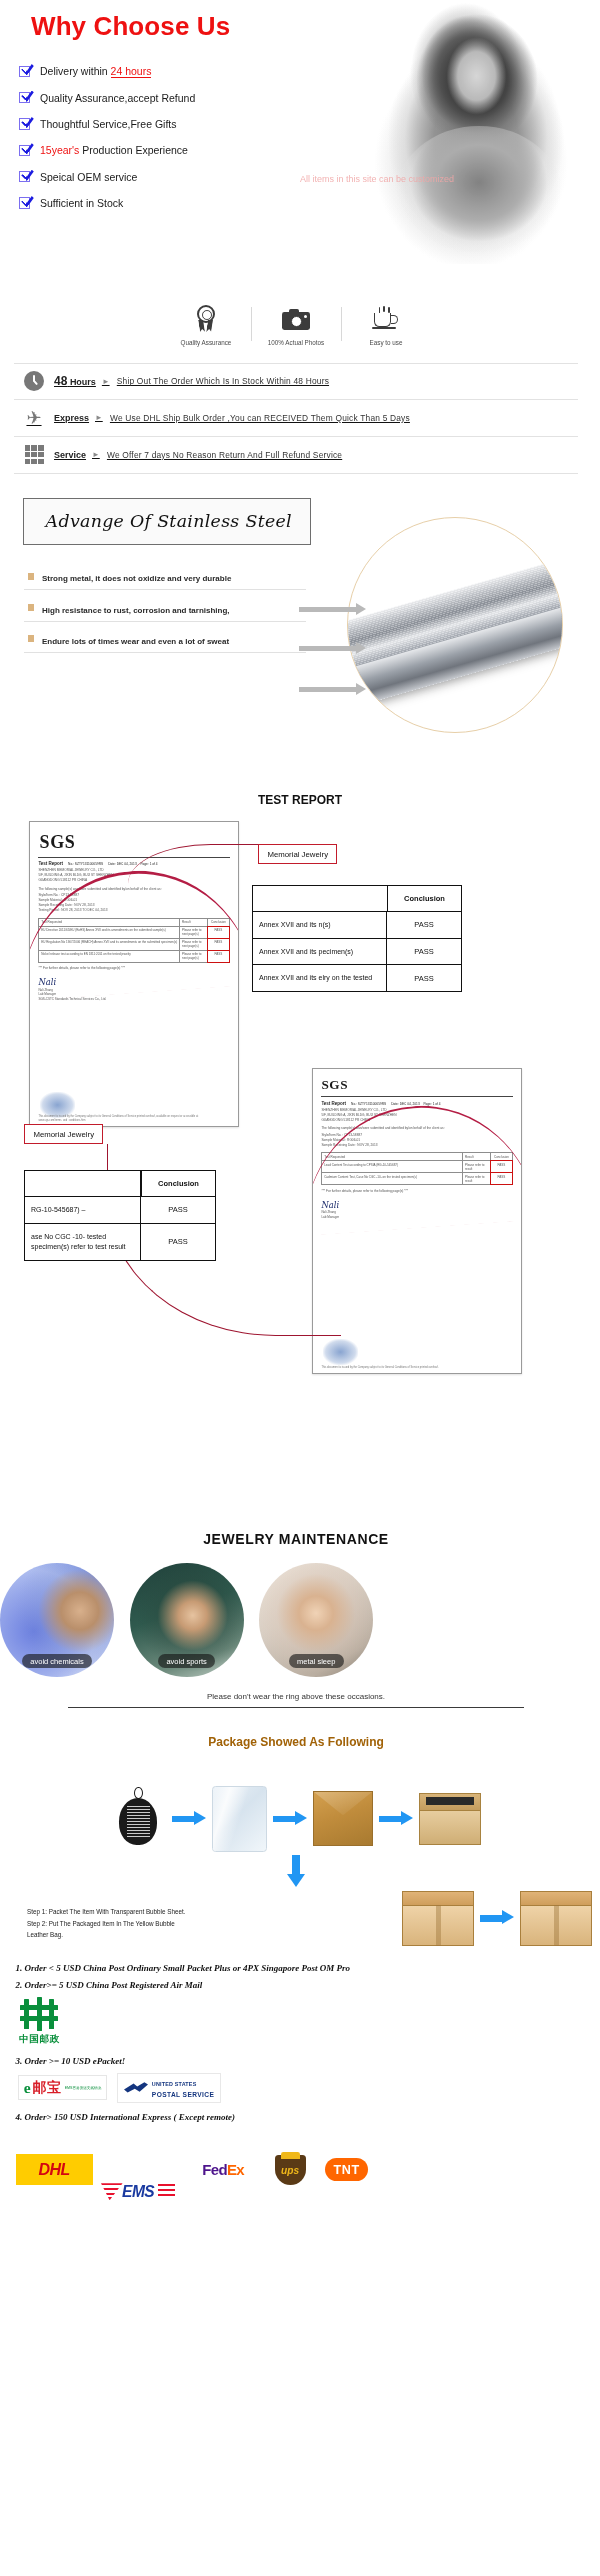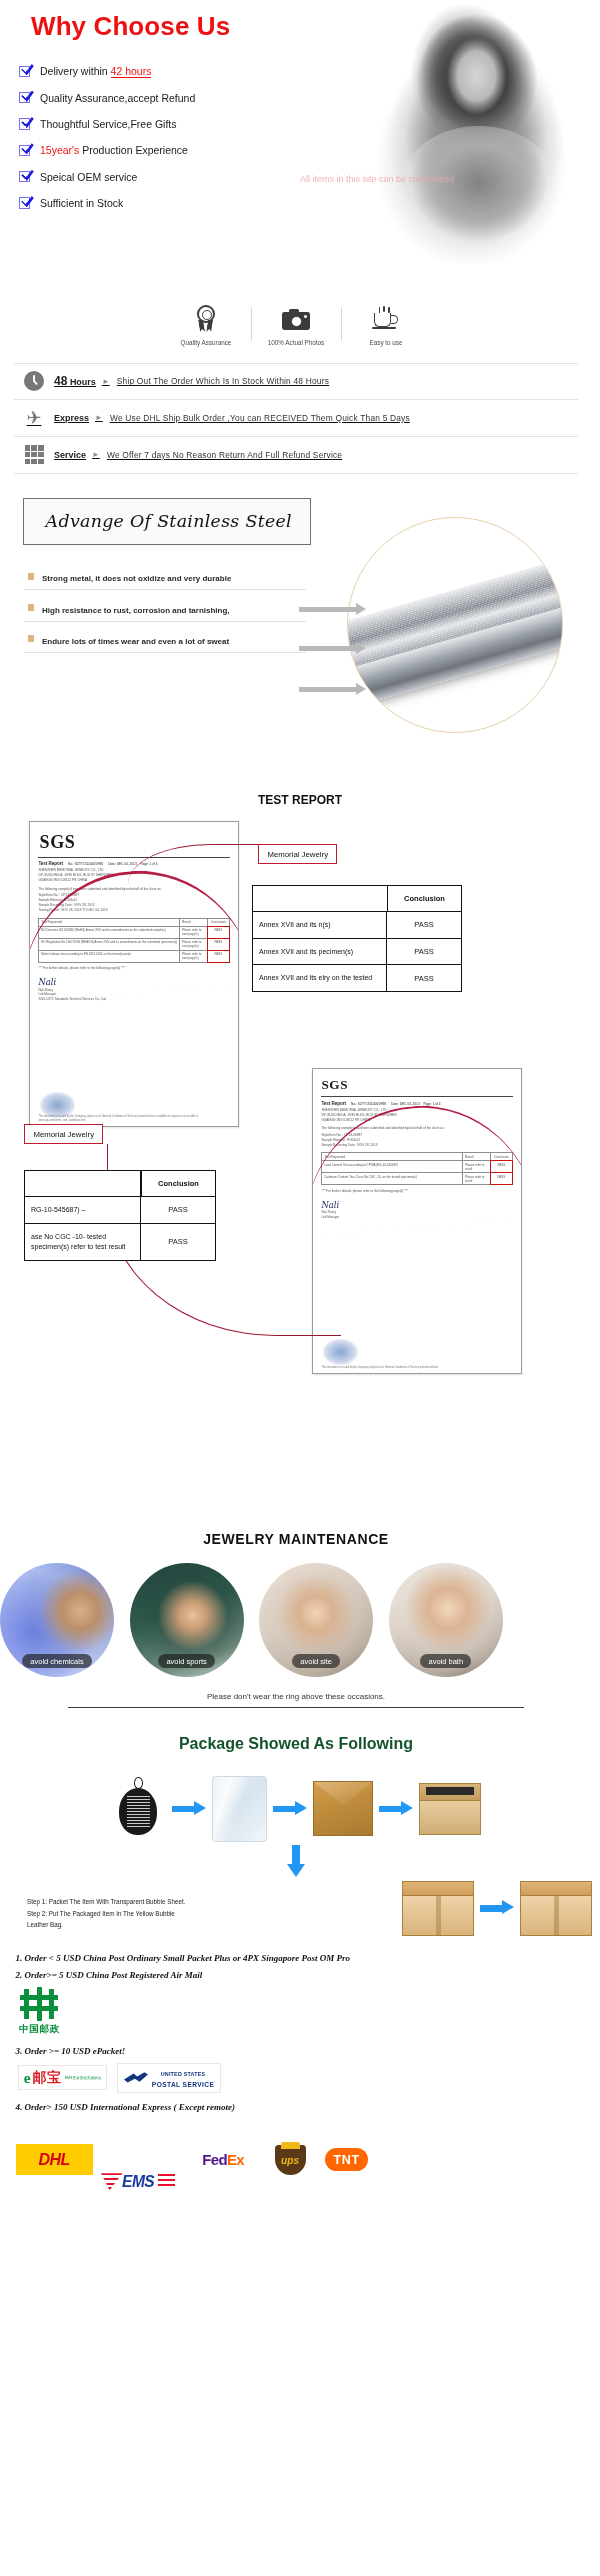--- a/index.html
+++ b/index.html
@@ -276,21 +276,21 @@
   }
   .maint-cap span {
     display:inline-block; background:rgba(20,20,20,0.62); color:#fff;
     font-size:7.5px; padding:2.4px 8.4px; border-radius:7.2px;
   }
   .maint-note { text-align:center; font-size:8px; color:#333; margin:15.6px 0 6px; }
   .maint-hr { width:456px; height:1px; background:#3a3a3a; margin:3.6px auto 0; }
 
   
   .pkg { padding:20.4px 0 6px; }
-  .pkg-title { text-align:center; font-size:16px; font-weight:700; color:#14532d; margin-bottom:23px; }
+  .pkg-title { text-align:center; font-size:12px; font-weight:700; color:#a16207; margin-bottom:37px; }
   .pkg-row { display:flex; align-items:center; justify-content:center; gap:0; }
   .arrow-blue {
     width:34px; height:15.6px; position:relative; margin:0 6px;
   }
   .arrow-blue .sh { position:absolute; left:0; top:4.8px; width:21.6px; height:6.6px; background:#2196f3; }
   .arrow-blue .hd {
     position:absolute; right:0; top:0; width:0; height:0;
     border-top:7.8px solid transparent; border-bottom:7.8px solid transparent; border-left:12px solid #2196f3;
   }
   .arrow-down {
@@ -365,21 +365,21 @@
 
   .pkg-steps { width:372px; margin:10.8px auto 0; padding-left:12px; }
   .pkg-steps div { font-size:6.3px; color:#222; line-height:1.85; }
 
   
   .ship { padding:10.8px 0 18px; }
   .ship-line {
     font-family:"Liberation Serif", serif; font-style:italic; font-weight:700;
     font-size:9px; color:#111; margin:0 0 7.2px 15.6px;
   }
-  .ship-logos { display:flex; align-items:center; gap:9.6px; margin:6px 0 9.6px 18px;text-align:center; }
+  .ship-logos { display:flex; align-items:center; gap:9.6px; margin:6px 0 9.6px 18px; }
 
   .logo-chinapost { display:flex; flex-direction:column; align-items:center; }
   .cp-mark { width:43px; height:35px; position:relative; }
   .cp-mark i {
     position:absolute; background:#0a8f3c; width:5.4px; border-radius:0.6px;
   }
   .cp-text { font-size:9.6px; font-weight:700; color:#0a8f3c; letter-spacing:0.6px; margin-top:1.2px; }
 
   .logo-epacket {
     display:flex; align-items:center; gap:1.8px; padding:2.4px 4.8px; border:0.6px solid #e6e6e6;
@@ -427,21 +427,21 @@
   <section class="why-section">
     <div class="why-model">
       <div class="why-model-hair"></div>
       <div class="why-model-face"></div>
       <div class="why-model-torso"></div>
     </div>
     <div class="why-title">Why Choose Us</div>
     <div class="why-list">
       <div class="why-item">
         <span class="tickbox"></span>
-        <span class="why-text"><span>Delivery within </span><span class="hl-u">42 hours</span><span></span></span>
+        <span class="why-text"><span>Delivery within </span><span class="hl-u">24 hours</span><span></span></span>
       </div>
       <div class="why-item">
         <span class="tickbox"></span>
         <span class="why-text">Quality Assurance,accept Refund</span>
       </div>
       <div class="why-item">
         <span class="tickbox"></span>
         <span class="why-text">Thoughtful Service,Free Gifts</span>
       </div>
       <div class="why-item">
@@ -714,25 +714,21 @@
       <div class="maint-cell">
         <div class="maint-circ mc1"></div>
         <div class="maint-cap"><span>avoid chemicals</span></div>
       </div>
       <div class="maint-cell">
         <div class="maint-circ mc2"></div>
         <div class="maint-cap"><span>avoid sports</span></div>
       </div>
       <div class="maint-cell">
         <div class="maint-circ mc3"></div>
-        <div class="maint-cap"><span>avoid site</span></div>
-      </div>
-      <div class="maint-cell">
-        <div class="maint-circ mc4"></div>
-        <div class="maint-cap"><span>avoid bath</span></div>
+        <div class="maint-cap"><span>metal sleep</span></div>
       </div>
     </div>
     <div class="maint-note">Please don't wear the ring above these occasions.</div>
     <div class="maint-hr"></div>
   </section>
 
   <section class="pkg">
     <div class="pkg-title">Package Showed As Following</div>
 
     <div class="pkg-row">

